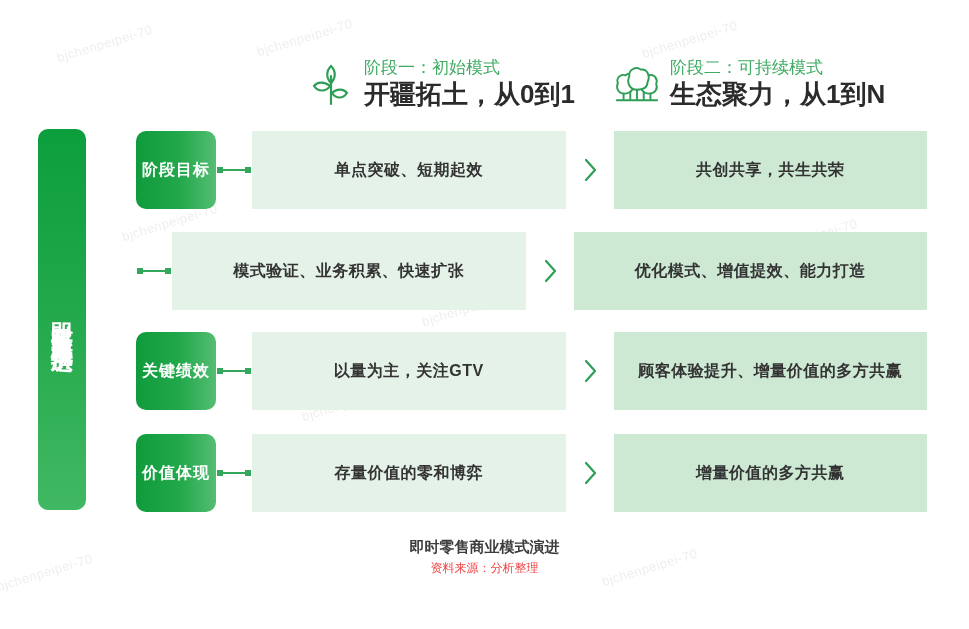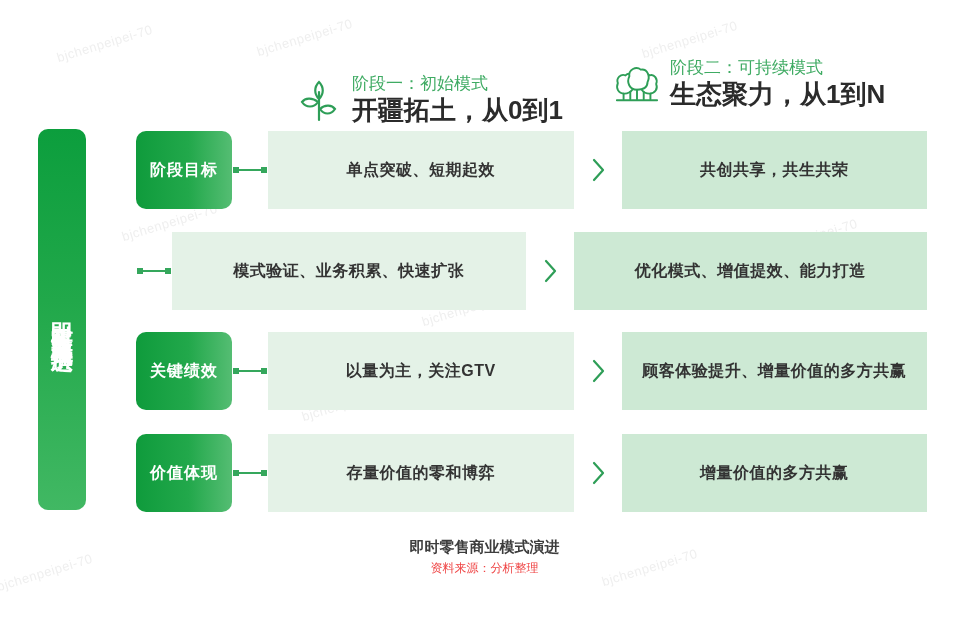--- a/index.html
+++ b/index.html
@@ -38,21 +38,21 @@
   }
 
   
   .col-head {
     position: absolute;
     top: 58px;
     display: flex;
     align-items: center;
     gap: 10px;
   }
-  .col-head.c1 { left: 296px; margin-top: 16px; }
+  .col-head.c1 { left: 308px; }
   .col-head.c2 { left: 614px; align-items: center; }
 
   .head-icon {
     width: 46px;
     height: 48px;
     flex: none;
     display: flex;
     align-items: center;
     justify-content: center;
   }
@@ -102,21 +102,21 @@
     height: 78px;
     display: flex;
     align-items: stretch;
   }
   .row.r0 { top: 131px; }
   .row.r1 { top: 232px; }
   .row.r2 { top: 332px; border-radius: 16px; }
   .row.r3 { top: 434px; }
 
   .row-label {
-    width: 96px;
+    width: 80px;
     flex: none;
     border-radius: 10px;
     background: linear-gradient(90deg, #0f9b3c 0%, #22a84b 55%, #55bd73 100%);
     color: #ffffff;
     font-size: 16px;
     font-weight: bold;
     letter-spacing: 1px;
     display: flex;
     align-items: center;
     justify-content: center;

